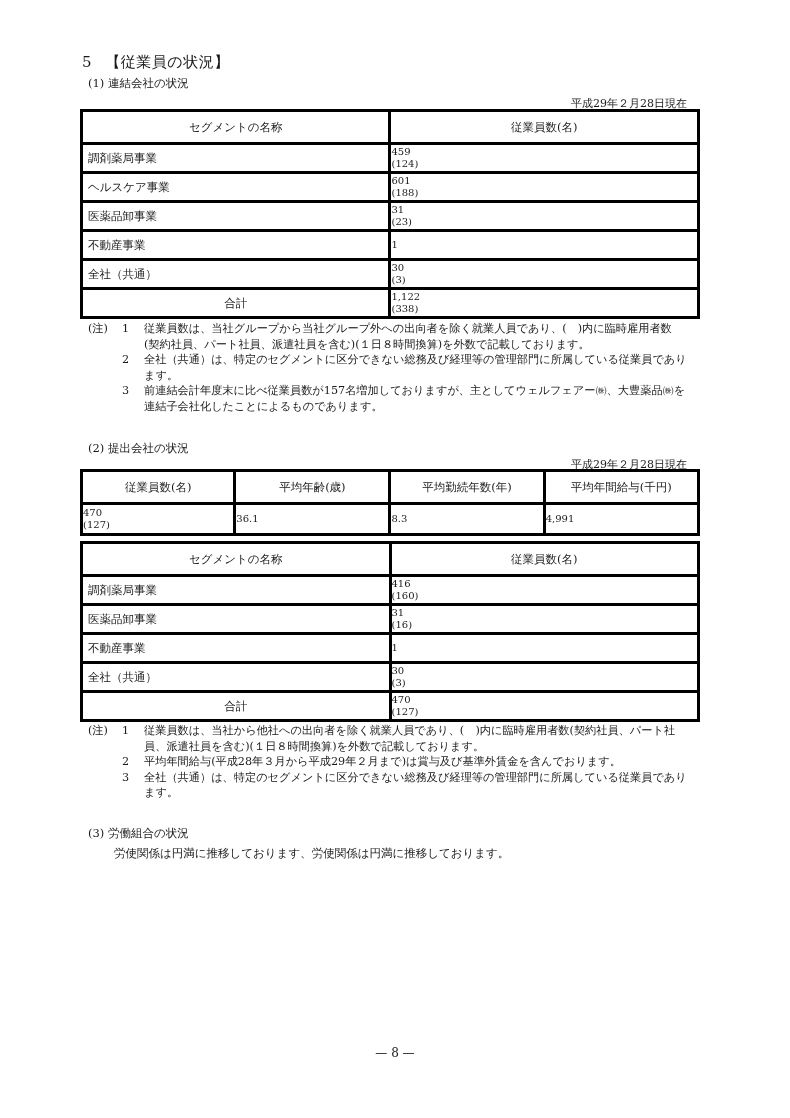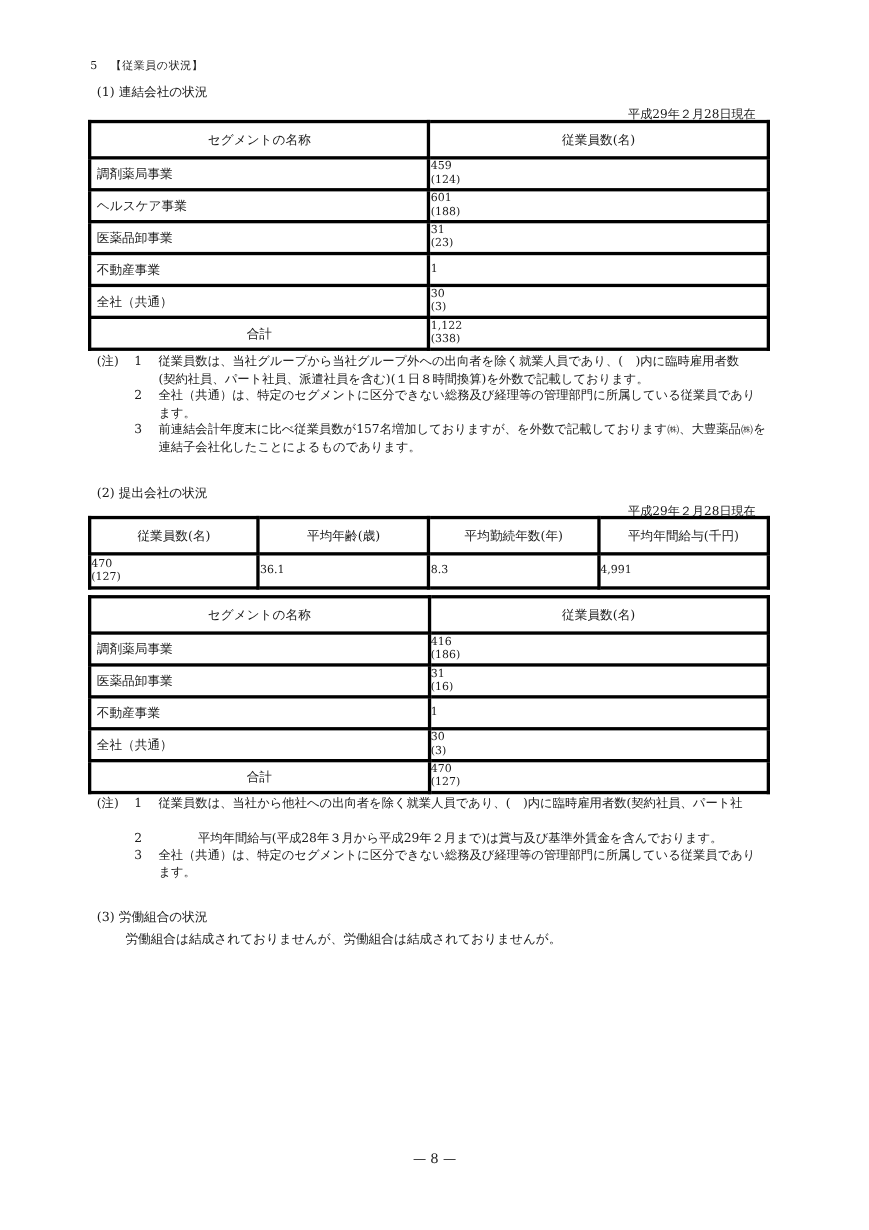--- a/index.html
+++ b/index.html
@@ -2,21 +2,21 @@
 <html><head>
 <meta charset="utf-8">
 <style>
   html, body { margin: 0; padding: 0; background: #ffffff; }
   body {
     width: 790px; height: 1118px; position: relative; overflow: hidden;
     font-family: "DejaVu Serif", "Liberation Serif", serif;
     color: #1a1a1a; font-size: 11.5px;
   }
   .abs { position: absolute; }
-  .h1 { left: 82px; top: 53px; font-size: 10px; letter-spacing: 0.5px; }
+  .h1 { left: 82px; top: 53px; font-size: 15px; letter-spacing: 0.5px; }
   .sub { font-size: 11.5px; text-align: right; }
   .asof { font-size: 11px; text-align: right; }
   table { border-collapse: collapse; position: absolute; font-size: 11.5px; }
   td, th { border: 3px solid #000000; font-weight: normal; padding: 0; }
   th { text-align: center; height: 30px; }
   td.name { padding-left: 5px; text-align: left; }
   td.num { text-align: left; line-height: 12px; font-size: 10px; }
   td.total-label { text-align: center; }
   tr.row { height: 29px; }
   tr.row.sep-thick td { border-top: 2px solid #b8b8b8; }
@@ -94,21 +94,21 @@
 
 <div class="abs note" style="left:88px; top:321px; width:640px; height:95px;">
   <span class="tag">(注)</span>
   <span class="num-l" style="left:34px; top:0;">1</span>
   <span class="body" style="left:56px; top:0;">従業員数は、当社グループから当社グループ外への出向者を除く就業人員であり、(　)内に臨時雇用者数</span>
   <span class="body" style="left:56px; top:15.5px;">(契約社員、パート社員、派遣社員を含む)(１日８時間換算)を外数で記載しております。</span>
   <span class="num-l" style="left:34px; top:31px;">2</span>
   <span class="body" style="left:56px; top:31px;">全社（共通）は、特定のセグメントに区分できない総務及び経理等の管理部門に所属している従業員であり</span>
   <span class="body" style="left:56px; top:46.5px;">ます。</span>
   <span class="num-l" style="left:34px; top:62px;">3</span>
-  <span class="body" style="left:56px; top:62px;">前連結会計年度末に比べ従業員数が157名増加しておりますが、を外数で記載しております㈱、大豊薬品㈱を</span>
+  <span class="body" style="left:56px; top:62px;">前連結会計年度末に比べ従業員数が157名増加しておりますが、主としてウェルフェアー㈱、大豊薬品㈱を</span>
   <span class="body" style="left:56px; top:77.5px;">連結子会社化したことによるものであります。</span>
 </div>
 
 <div class="abs sub" style="left:88px; top:441px;">(2) 提出会社の状況</div>
 <div class="abs asof" style="left:470px; width:217px; top:457px;">平成29年２月28日現在</div>
 
 <table style="left:80px; top:469px; width:620px;">
   <colgroup>
       <col style="width:154px">
       <col style="width:156px">
@@ -141,21 +141,21 @@
     </colgroup>
   <tbody>
       <tr style="height:31px;">
     <th>セグメントの名称</th>
     <th>従業員数(名)</th>
   </tr>
   <tr class="row">
     <td class="name">調剤薬局事業</td>
     <td class="num">
           <span class="paren">416</span>
-          <span class="paren">(186)</span>
+          <span class="paren">(160)</span>
         </td>
   </tr>
   <tr class="row sep-thick">
     <td class="name">医薬品卸事業</td>
     <td class="num">
           <span class="paren">31</span>
           <span class="paren">(16)</span>
         </td>
   </tr>
   <tr class="row">
@@ -178,23 +178,24 @@
           <span class="paren">(127)</span>
         </td>
   </tr>
 </tbody>
   </table>
 
 <div class="abs note" style="left:88px; top:723px; width:640px; height:82px;">
   <span class="tag">(注)</span>
   <span class="num-l" style="left:34px; top:0;">1</span>
   <span class="body" style="left:56px; top:0;">従業員数は、当社から他社への出向者を除く就業人員であり、(　)内に臨時雇用者数(契約社員、パート社</span>
+  <span class="body" style="left:56px; top:15.5px;">員、派遣社員を含む)(１日８時間換算)を外数で記載しております。</span>
   <span class="num-l" style="left:34px; top:31px;">2</span>
-  <span class="body" style="left:56px; top:31px;margin-left:36px;">平均年間給与(平成28年３月から平成29年２月まで)は賞与及び基準外賃金を含んでおります。</span>
+  <span class="body" style="left:56px; top:31px;">平均年間給与(平成28年３月から平成29年２月まで)は賞与及び基準外賃金を含んでおります。</span>
   <span class="num-l" style="left:34px; top:46.5px;">3</span>
   <span class="body" style="left:56px; top:46.5px;">全社（共通）は、特定のセグメントに区分できない総務及び経理等の管理部門に所属している従業員であり</span>
   <span class="body" style="left:56px; top:62px;">ます。</span>
 </div>
 
 <div class="abs sub" style="left:88px; top:826px;">(3) 労働組合の状況</div>
-<div class="abs sub" style="left:114px; top:846px;">労働組合は結成されておりませんが、労働組合は結成されておりませんが。</div>
+<div class="abs sub" style="left:114px; top:846px;">労使関係は円満に推移しております、労使関係は円満に推移しております。</div>
 
 <div class="abs footer">— 8 —</div>
 
 </body></html>

